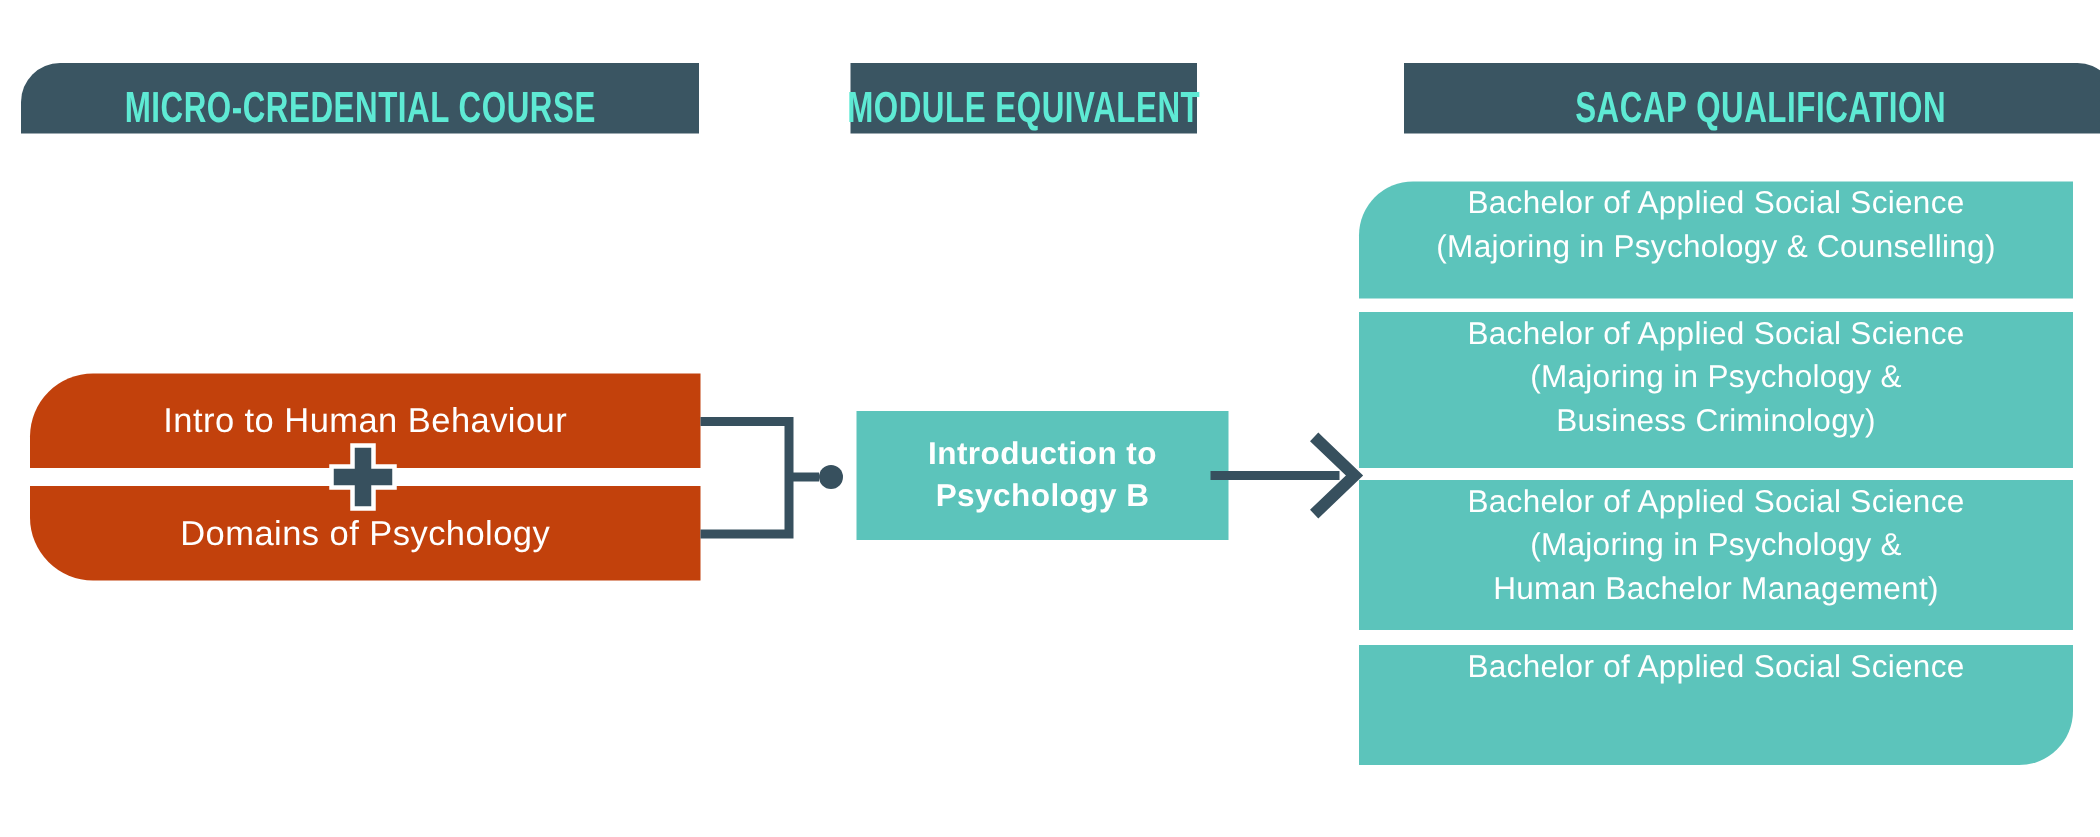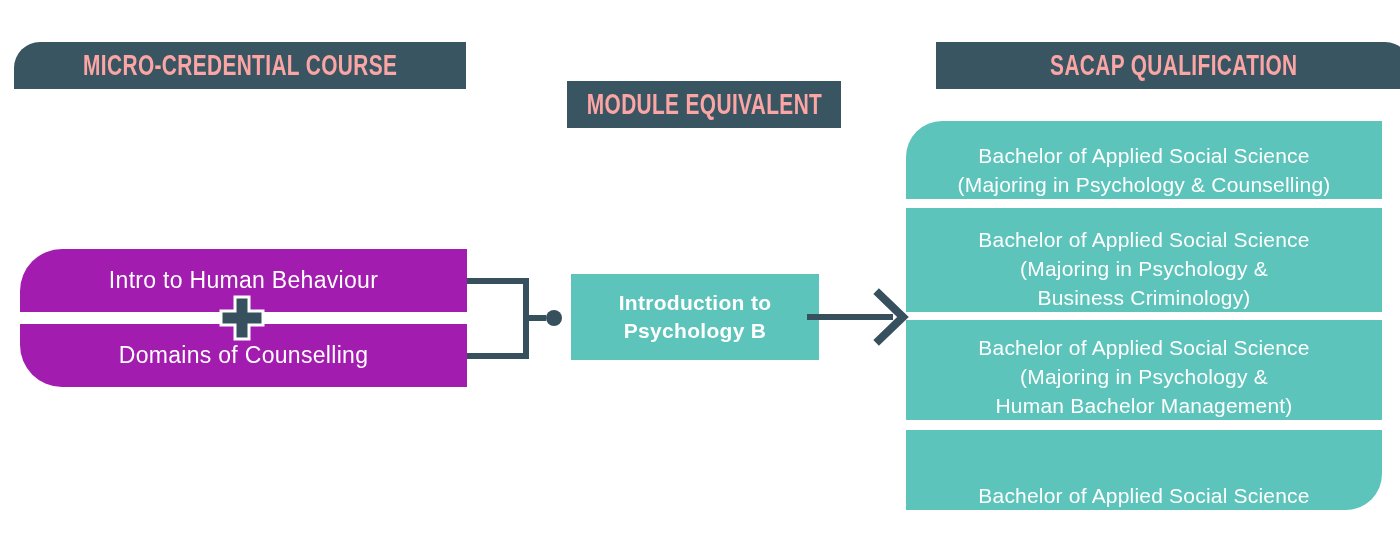--- a/index.html
+++ b/index.html
@@ -1,54 +1,54 @@
 <!DOCTYPE html>
 <html><head>
 <meta charset="utf-8">
 <style>
   html,body{margin:0;padding:0;background:#ffffff;}
   body{font-family:"Liberation Sans", sans-serif;}
   .canvas{position:relative;width:1400px;height:558px;background:#ffffff;overflow:hidden;}
 
   
   .col-header{
-    position:absolute;top:42px;height:47px;background:#3a5562;color:#fca5a5;
-    display:flex;align-items:center;justify-content:center;
+    position:absolute;top:42px;height:47px;background:#3a5562;color:#5eead4;
+    display:flex;align-items:flex-end;justify-content:center;
   }
   .col-header .hlabel{
     font-weight:700;font-size:29px;letter-spacing:.5px;white-space:nowrap;
     transform:scaleX(.72);transform-origin:center;
   }
   .hdr-micro{left:14px;width:452px;border-radius:26px 0 0 0;}
-  .hdr-module{left:567px;width:274px;margin-top:39px;}
+  .hdr-module{left:567px;width:231px;}
   .hdr-sacap{left:906px;width:475px;border-radius:0 26px 0 0;margin-left:30px;}
 
   
   .course-box{
-    position:absolute;left:20px;width:447px;height:63px;background:#a21caf;color:#ffffff;
+    position:absolute;left:20px;width:447px;height:63px;background:#c2410c;color:#ffffff;
     display:flex;align-items:center;justify-content:center;
     font-size:23px;letter-spacing:.3px;
   }
   .course-1{top:249px;border-radius:42px 0 0 0;}
   .course-2{top:324px;border-radius:0 0 0 42px;}
 
   .plus-wrap{position:absolute;left:216px;top:292px;width:52px;height:52px;z-index:3;}
 
   
   .module-box{
     position:absolute;left:571px;top:274px;width:248px;height:86px;background:#5cc4bb;color:#ffffff;
     display:flex;align-items:center;justify-content:center;text-align:center;
     font-weight:700;font-size:21px;line-height:28px;letter-spacing:.3px;
     box-sizing:border-box;padding:0 24px;
   }
 
   
   .qual-box{
     position:absolute;left:906px;width:476px;background:#5cc4bb;color:#ffffff;
-    display:flex;flex-direction:column;align-items:center;justify-content:flex-end;text-align:center;
+    display:flex;flex-direction:column;align-items:center;justify-content:flex-start;text-align:center;
     font-size:21px;line-height:29px;letter-spacing:.2px;
   }
   .qual-1{top:121px;height:78px;border-radius:36px 0 0 0;}
   .qual-2{top:208px;height:104px;}
   .qual-3{top:320px;height:100px;}
   .qual-4{top:430px;height:80px;border-radius:0 0 36px 0;}
 
   .connector-layer{position:absolute;left:0;top:0;width:1400px;height:558px;pointer-events:none;z-index:2;}
 </style>
 </head>
@@ -63,21 +63,21 @@
     <span class="hlabel">MODULE EQUIVALENT</span>
   </div>
   <div class="col-header hdr-sacap">
     <span class="hlabel">SACAP QUALIFICATION</span>
   </div>
 
   <div class="course-box course-1">
     <span>Intro to Human Behaviour</span>
   </div>
   <div class="course-box course-2">
-    <span>Domains of Counselling</span>
+    <span>Domains of Psychology</span>
   </div>
 
   <div class="plus-wrap">
     <svg width="52" height="52" viewBox="0 0 52 52">
       <path d="M19 5 H33 V19 H47 V33 H33 V47 H19 V33 H5 V19 H19 Z" fill="#37505e" stroke="#ffffff" stroke-width="3" stroke-linejoin="miter"></path>
     </svg>
   </div>
 
   <svg class="connector-layer" viewBox="0 0 1400 558">
     <path d="M467 281 H526 V356 H467" fill="none" stroke="#37505e" stroke-width="6"></path>

